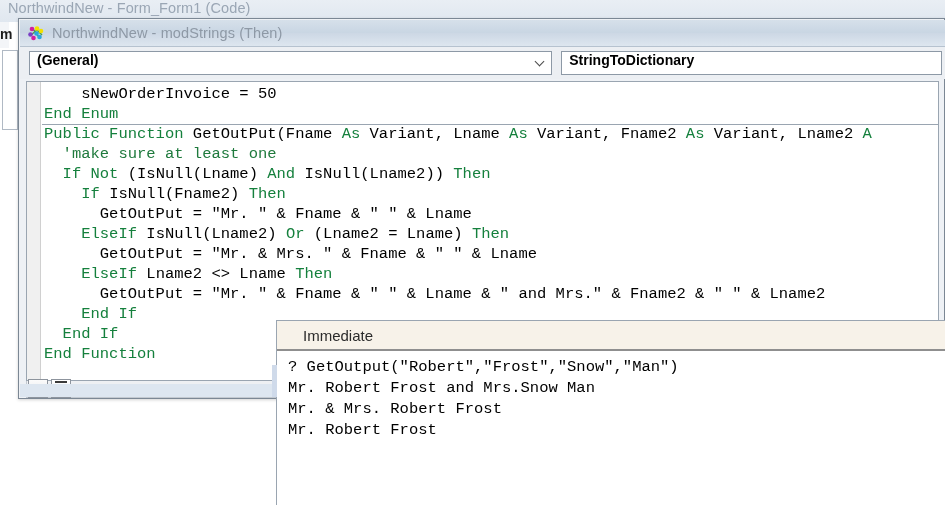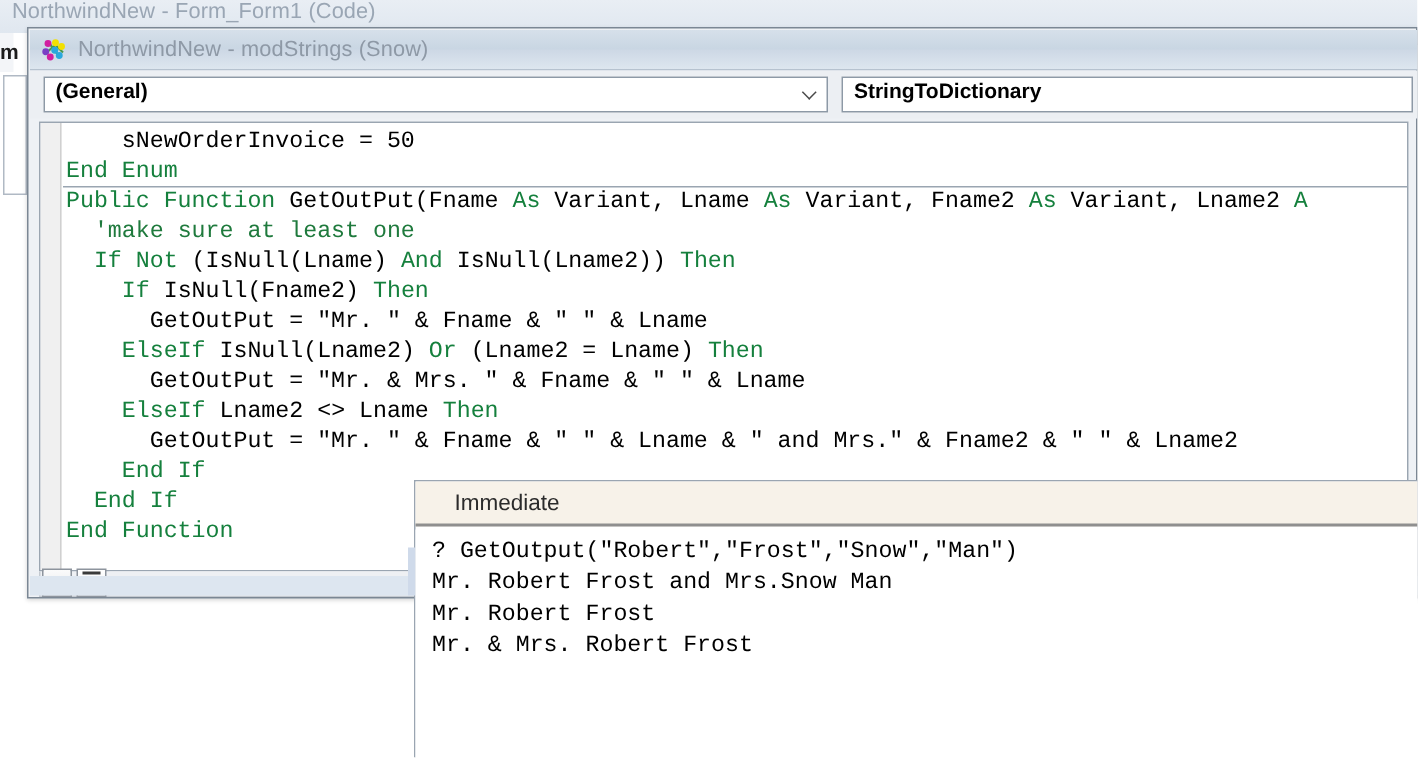--- a/index.html
+++ b/index.html
@@ -282,21 +282,21 @@
           <line x1="5" y1="3" x2="11" y2="11" stroke="#4a9a4a" stroke-width="1.4"></line>
           <circle cx="4" cy="3" r="2.3" fill="#d11fa0"></circle>
           <circle cx="9" cy="2.5" r="2.3" fill="#f2e000"></circle>
           <circle cx="2.5" cy="8.5" r="2.3" fill="#7a3fc4"></circle>
           <circle cx="8.5" cy="7.5" r="2.3" fill="#2aa8dd"></circle>
           <circle cx="13" cy="5" r="2.3" fill="#f2e000"></circle>
           <circle cx="11.5" cy="11" r="2.3" fill="#2aa8dd"></circle>
           <circle cx="5.5" cy="12" r="2.3" fill="#d11fa0"></circle>
         </svg>
       </span>
-      <span class="code-title">NorthwindNew - modStrings (Snow)</span>
+      <span class="code-title">NorthwindNew - modStrings (Then)</span>
     </div>
 
     <div class="dd-row">
       <div class="combo left">
         <span>(General)</span>
         <span class="chev"></span>
       </div>
       <div class="combo right">
         <span>StringToDictionary</span>
       </div>
@@ -329,16 +329,16 @@
     </div>
 
     <div class="code-statusstrip"></div>
   </div>
 
   <div class="imm-window">
     <div class="imm-left-edge"></div>
     <div class="imm-header">
       <span class="imm-title">Immediate</span>
     </div>
-    <div class="imm-body" id="imm-body"><span class="ln">? GetOutput("Robert","Frost","Snow","Man")</span><span class="ln">Mr. Robert Frost and Mrs.Snow Man</span><span class="ln">Mr. Robert Frost</span><span class="ln">Mr. &amp; Mrs. Robert Frost</span></div>
+    <div class="imm-body" id="imm-body"><span class="ln">? GetOutput("Robert","Frost","Snow","Man")</span><span class="ln">Mr. Robert Frost and Mrs.Snow Man</span><span class="ln">Mr. &amp; Mrs. Robert Frost</span><span class="ln">Mr. Robert Frost</span></div>
   </div>
 
 </div>
 
 </body></html>

